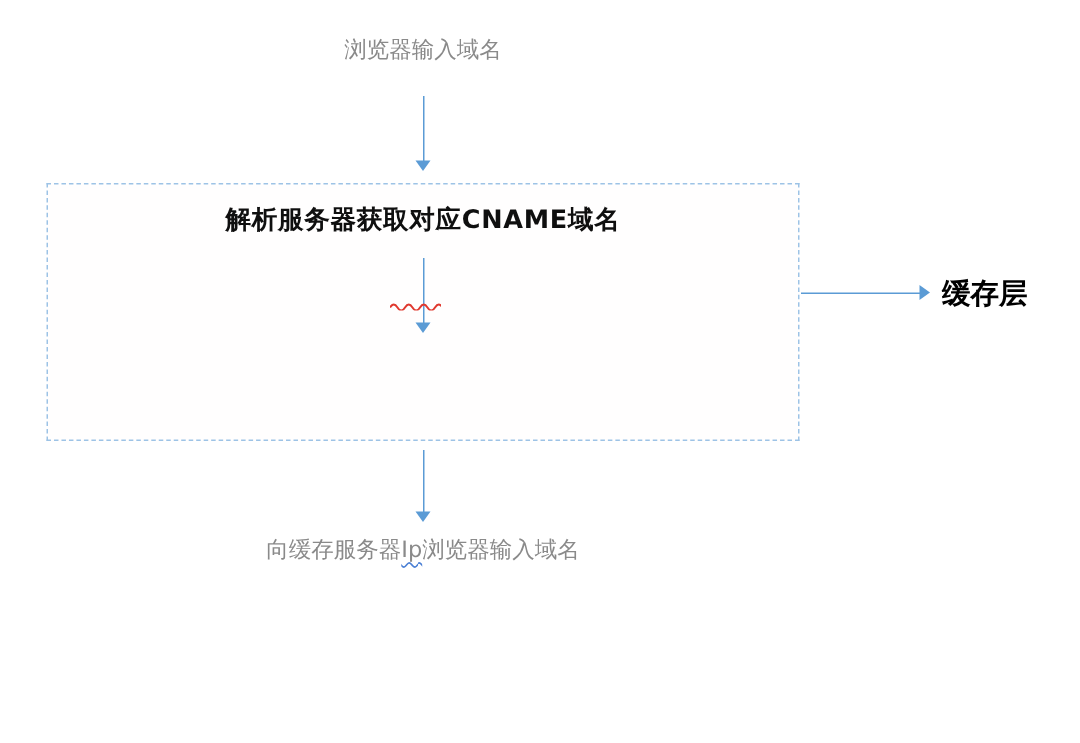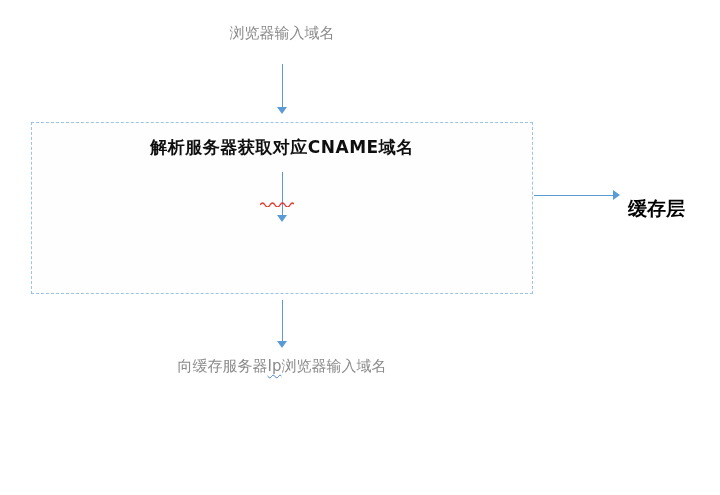--- a/index.html
+++ b/index.html
@@ -10,21 +10,21 @@
     --squiggle-red:#e0392f;
     --squiggle-blue:#4a7fd4;
   }
   *{margin:0;padding:0;box-sizing:border-box;}
   html,body{background:#ffffff;}
   body{font-family:"DejaVu Sans","Liberation Sans",sans-serif;}
   .canvas{position:relative;width:720px;height:390px;background:#ffffff;overflow:hidden;}
   .label{position:absolute;text-align:center;line-height:1.3;}
   .gray{color:var(--gray-text);font-size:15px;}
   .bold-step{color:var(--dark-text);font-size:17px;font-weight:700;letter-spacing:0.5px;}
-  .cache{color:#000000;font-size:19px;font-weight:700;margin-top:12px;}
+  .cache{color:#000000;font-size:19px;font-weight:700;}
   .v-arrow{position:absolute;width:11px;}
   .v-arrow .shaft{position:absolute;left:4.6px;top:0;bottom:6px;width:1.6px;background:var(--arrow);}
   .v-arrow .head{position:absolute;bottom:0;left:0;width:0;height:0;
     border-left:5.5px solid transparent;border-right:5.5px solid transparent;border-top:7px solid var(--arrow);}
   .h-arrow{position:absolute;height:11px;}
   .h-arrow .shaft{position:absolute;top:4.6px;left:0;right:6px;height:1.6px;background:var(--arrow);}
   .h-arrow .head{position:absolute;right:0;top:0;width:0;height:0;
     border-top:5.5px solid transparent;border-bottom:5.5px solid transparent;border-left:7px solid var(--arrow);}
   .dashed-box{position:absolute;left:31px;top:122px;width:502px;height:172px;
     border:1.5px dashed var(--box-border);background:#fffefe;}

